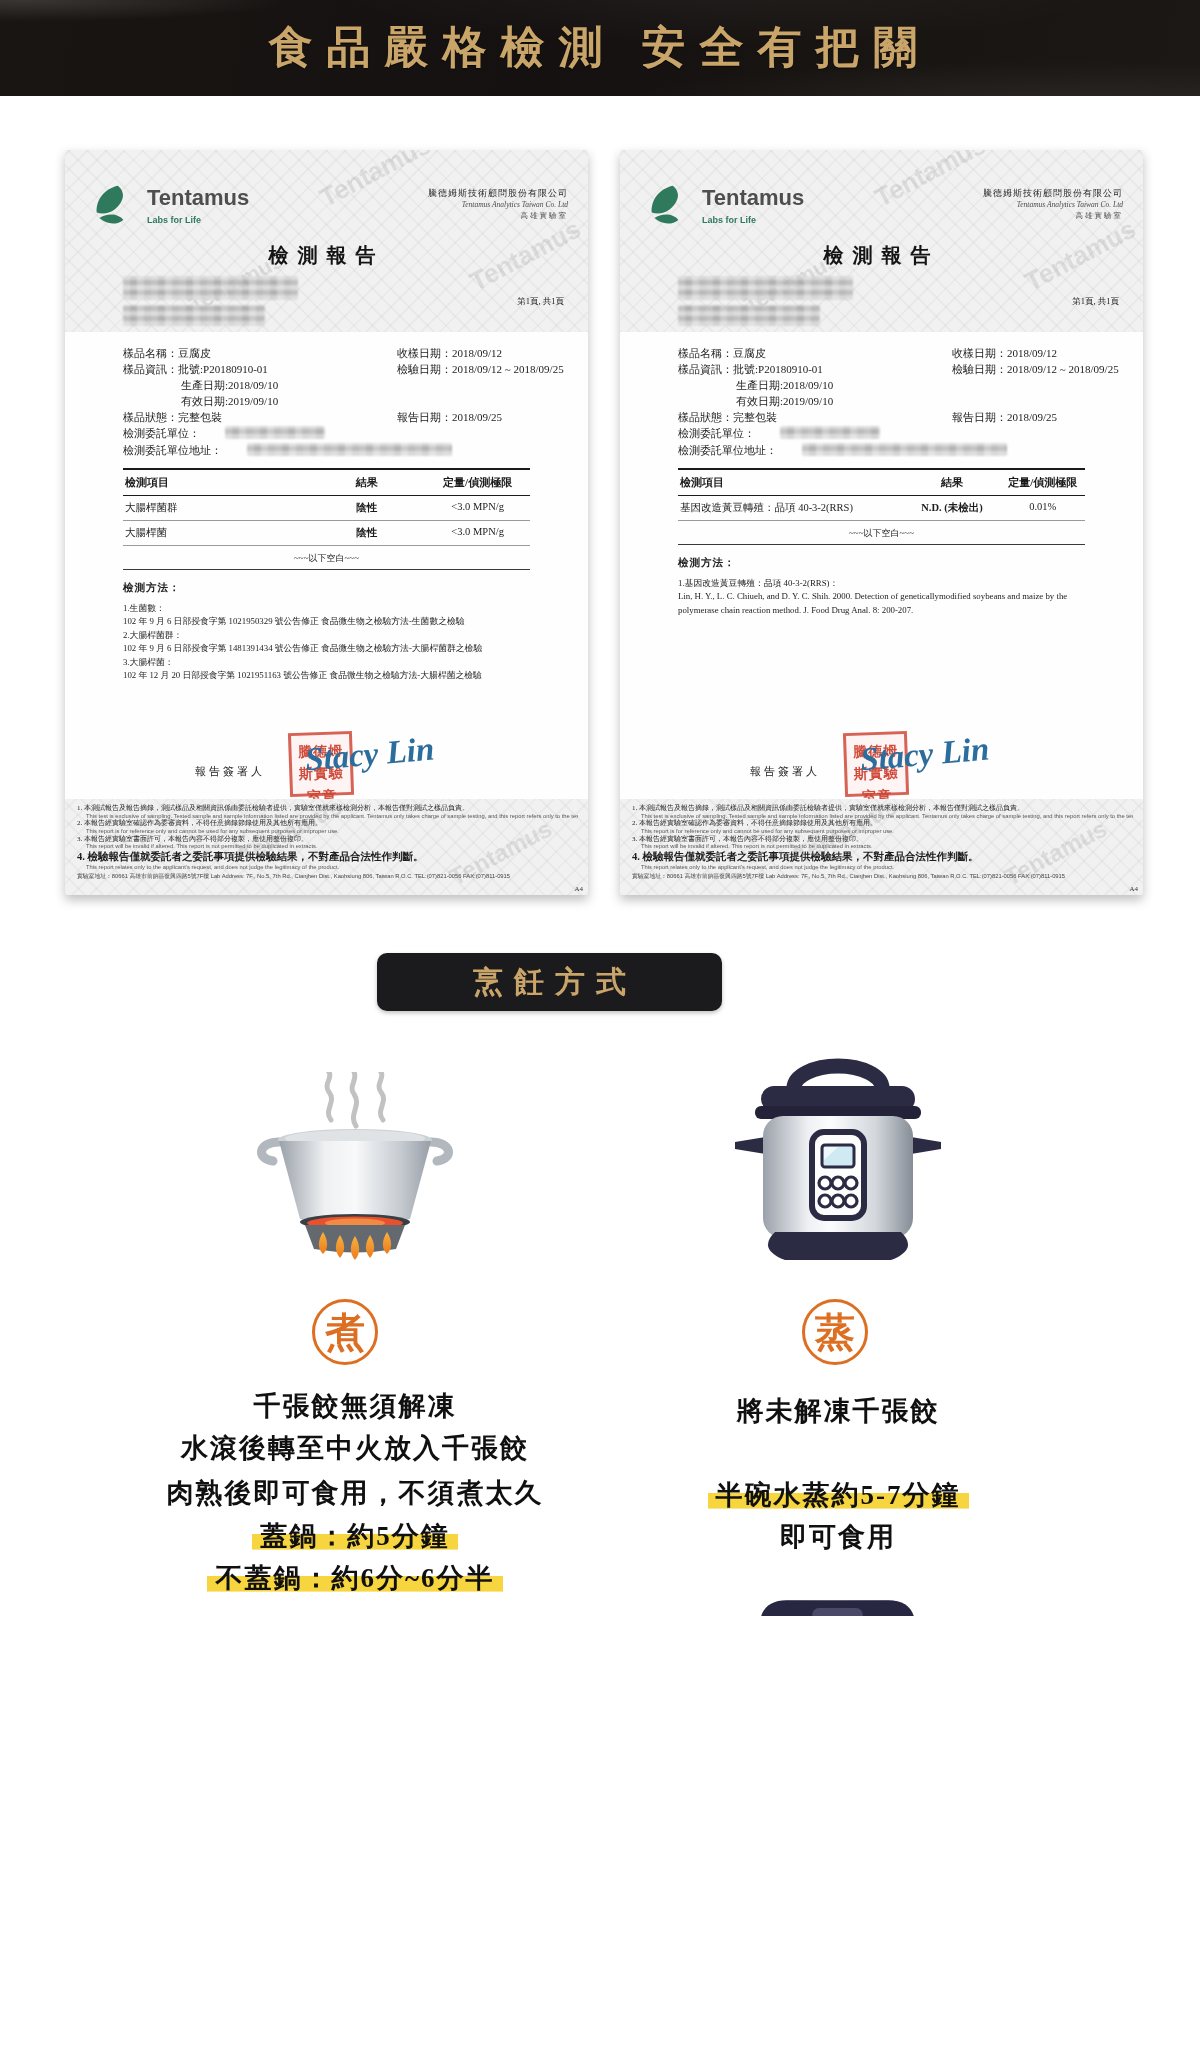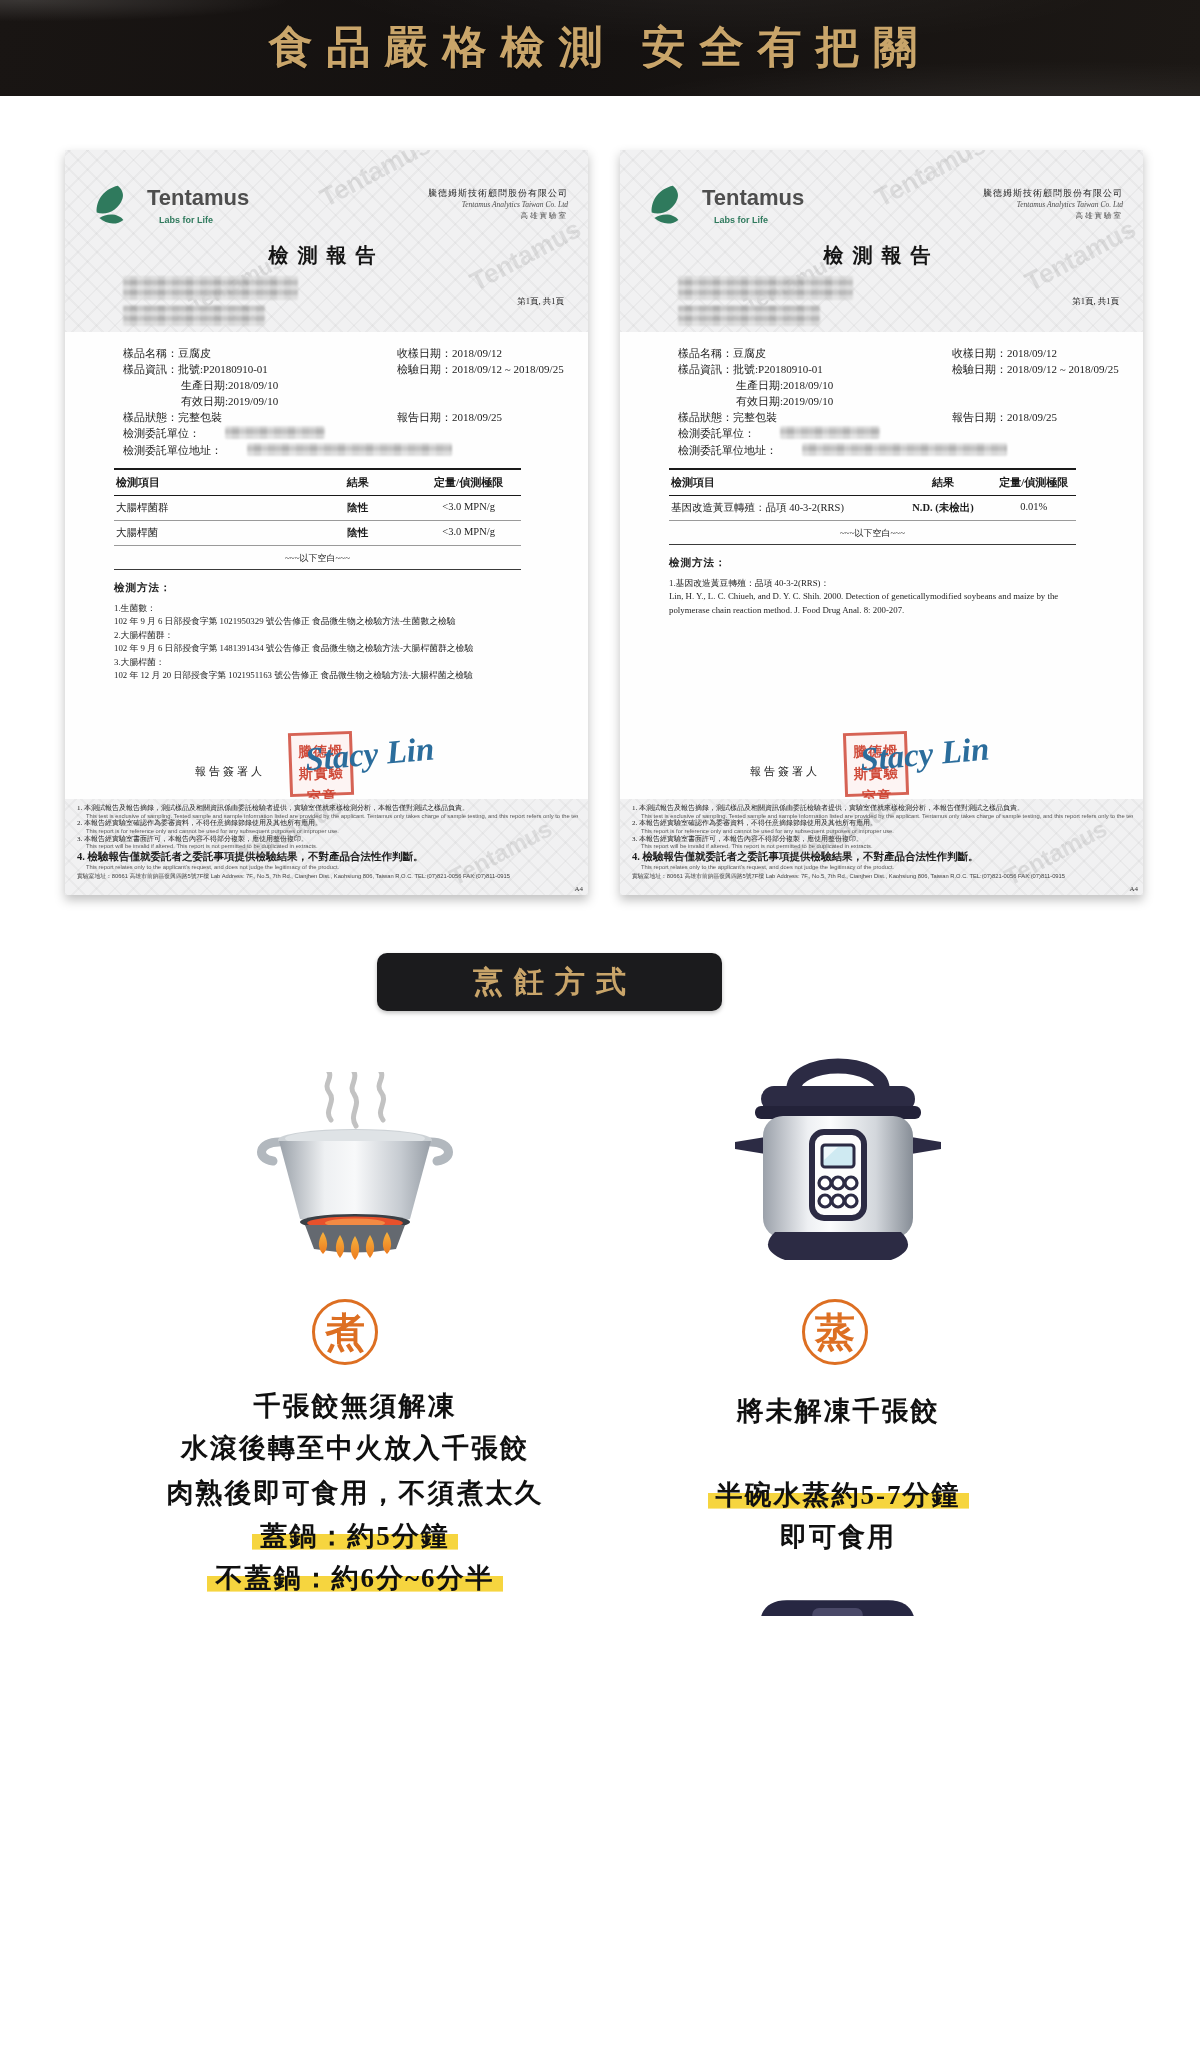--- a/index.html
+++ b/index.html
@@ -38,36 +38,36 @@
     overflow:hidden;
   }
   .band-top { top:0; height:182px; }
   .band-bottom { bottom:0; height:96px; padding:5px 10px 3px 12px; }
   .wm { position:absolute; font-family:"Liberation Sans",sans-serif; font-weight:bold;
         color:rgba(140,140,140,.22); transform:rotate(-28deg); white-space:nowrap; }
   
   .logo-row { position:absolute; left:28px; top:34px; display:flex; align-items:center; }
   .logo-mark { width:46px; height:46px; margin-right:8px; }
   .logo-name { font-family:"Liberation Sans",sans-serif; font-size:22px; font-weight:bold; color:#4e4e4e; line-height:22px;}
-  .logo-tag  { font-family:"Liberation Sans",sans-serif; font-size:9px; font-weight:bold; color:#2f7a5d;margin-left:12px; }
+  .logo-tag  { font-family:"Liberation Sans",sans-serif; font-size:9px; font-weight:bold; color:#2f7a5d; }
   .company { position:absolute; top:38px; right:20px; text-align:right; line-height:11px; }
   .company .zh { font-size:9px; color:#2b2b2b; letter-spacing:1px; }
   .company .en { font-size:7.5px; font-style:italic; color:#4a4a4a; }
   .company .br { font-size:7.5px; color:#4a4a4a; letter-spacing:2px; }
   .doc-title { position:absolute; top:92px; left:0; width:100%; text-align:center;
                font-size:20px; font-weight:bold; letter-spacing:9px; color:#141414; }
   .redact { position:absolute; border-radius:2px; opacity:.85; filter:blur(1.1px);
     background-image:
       repeating-linear-gradient(90deg,#c6c6c6 0 7px,#b2b2b2 7px 14px,#d0d0d0 14px 21px,#bcbcbc 21px 28px),
       repeating-linear-gradient(0deg, rgba(255,255,255,.35) 0 5px, rgba(0,0,0,.06) 5px 10px);
     background-blend-mode:overlay; }
   .pagei { position:absolute; top:146px; right:24px; font-size:8.5px; color:#222; }
   .inf { position:absolute; font-size:11px; white-space:nowrap; color:#1c1c1c; }
   
-  .tblwrap { position:absolute; left:49px; top:318px; width:407px;font-family:Liberation Serif, serif; }
+  .tblwrap { position:absolute; left:58px; top:318px; width:407px;font-family:Liberation Serif, serif; }
   .tr { display:flex; border-bottom:1px solid #9a9a9a; padding:5px 2px; font-size:10.5px; }
   .tr.th { border-top:2px solid #1a1a1a; border-bottom:1.2px solid #1a1a1a; font-weight:bold; font-size:11px; }
   .c1 { width:45%; text-align:left; }
   .c2 { width:30%; text-align:center; font-weight:bold; }
   .c3 { width:25%; text-align:center; }
   .tr.th .c2,.tr.th .c3 { font-weight:bold; }
   .wide .c1{width:55%} .wide .c2{width:25%} .wide .c3{width:20%}
   .blankrow { border-bottom:1.3px solid #3a3a3a; text-align:center; font-size:9px; padding:6px 0 4px; color:#222; }
   .methods { margin-top:11px; font-size:8.8px; color:#222; line-height:13.5px; white-space:nowrap; }
   .m-title { font-size:10.5px; font-weight:bold; margin-bottom:7px; letter-spacing:1px; }

